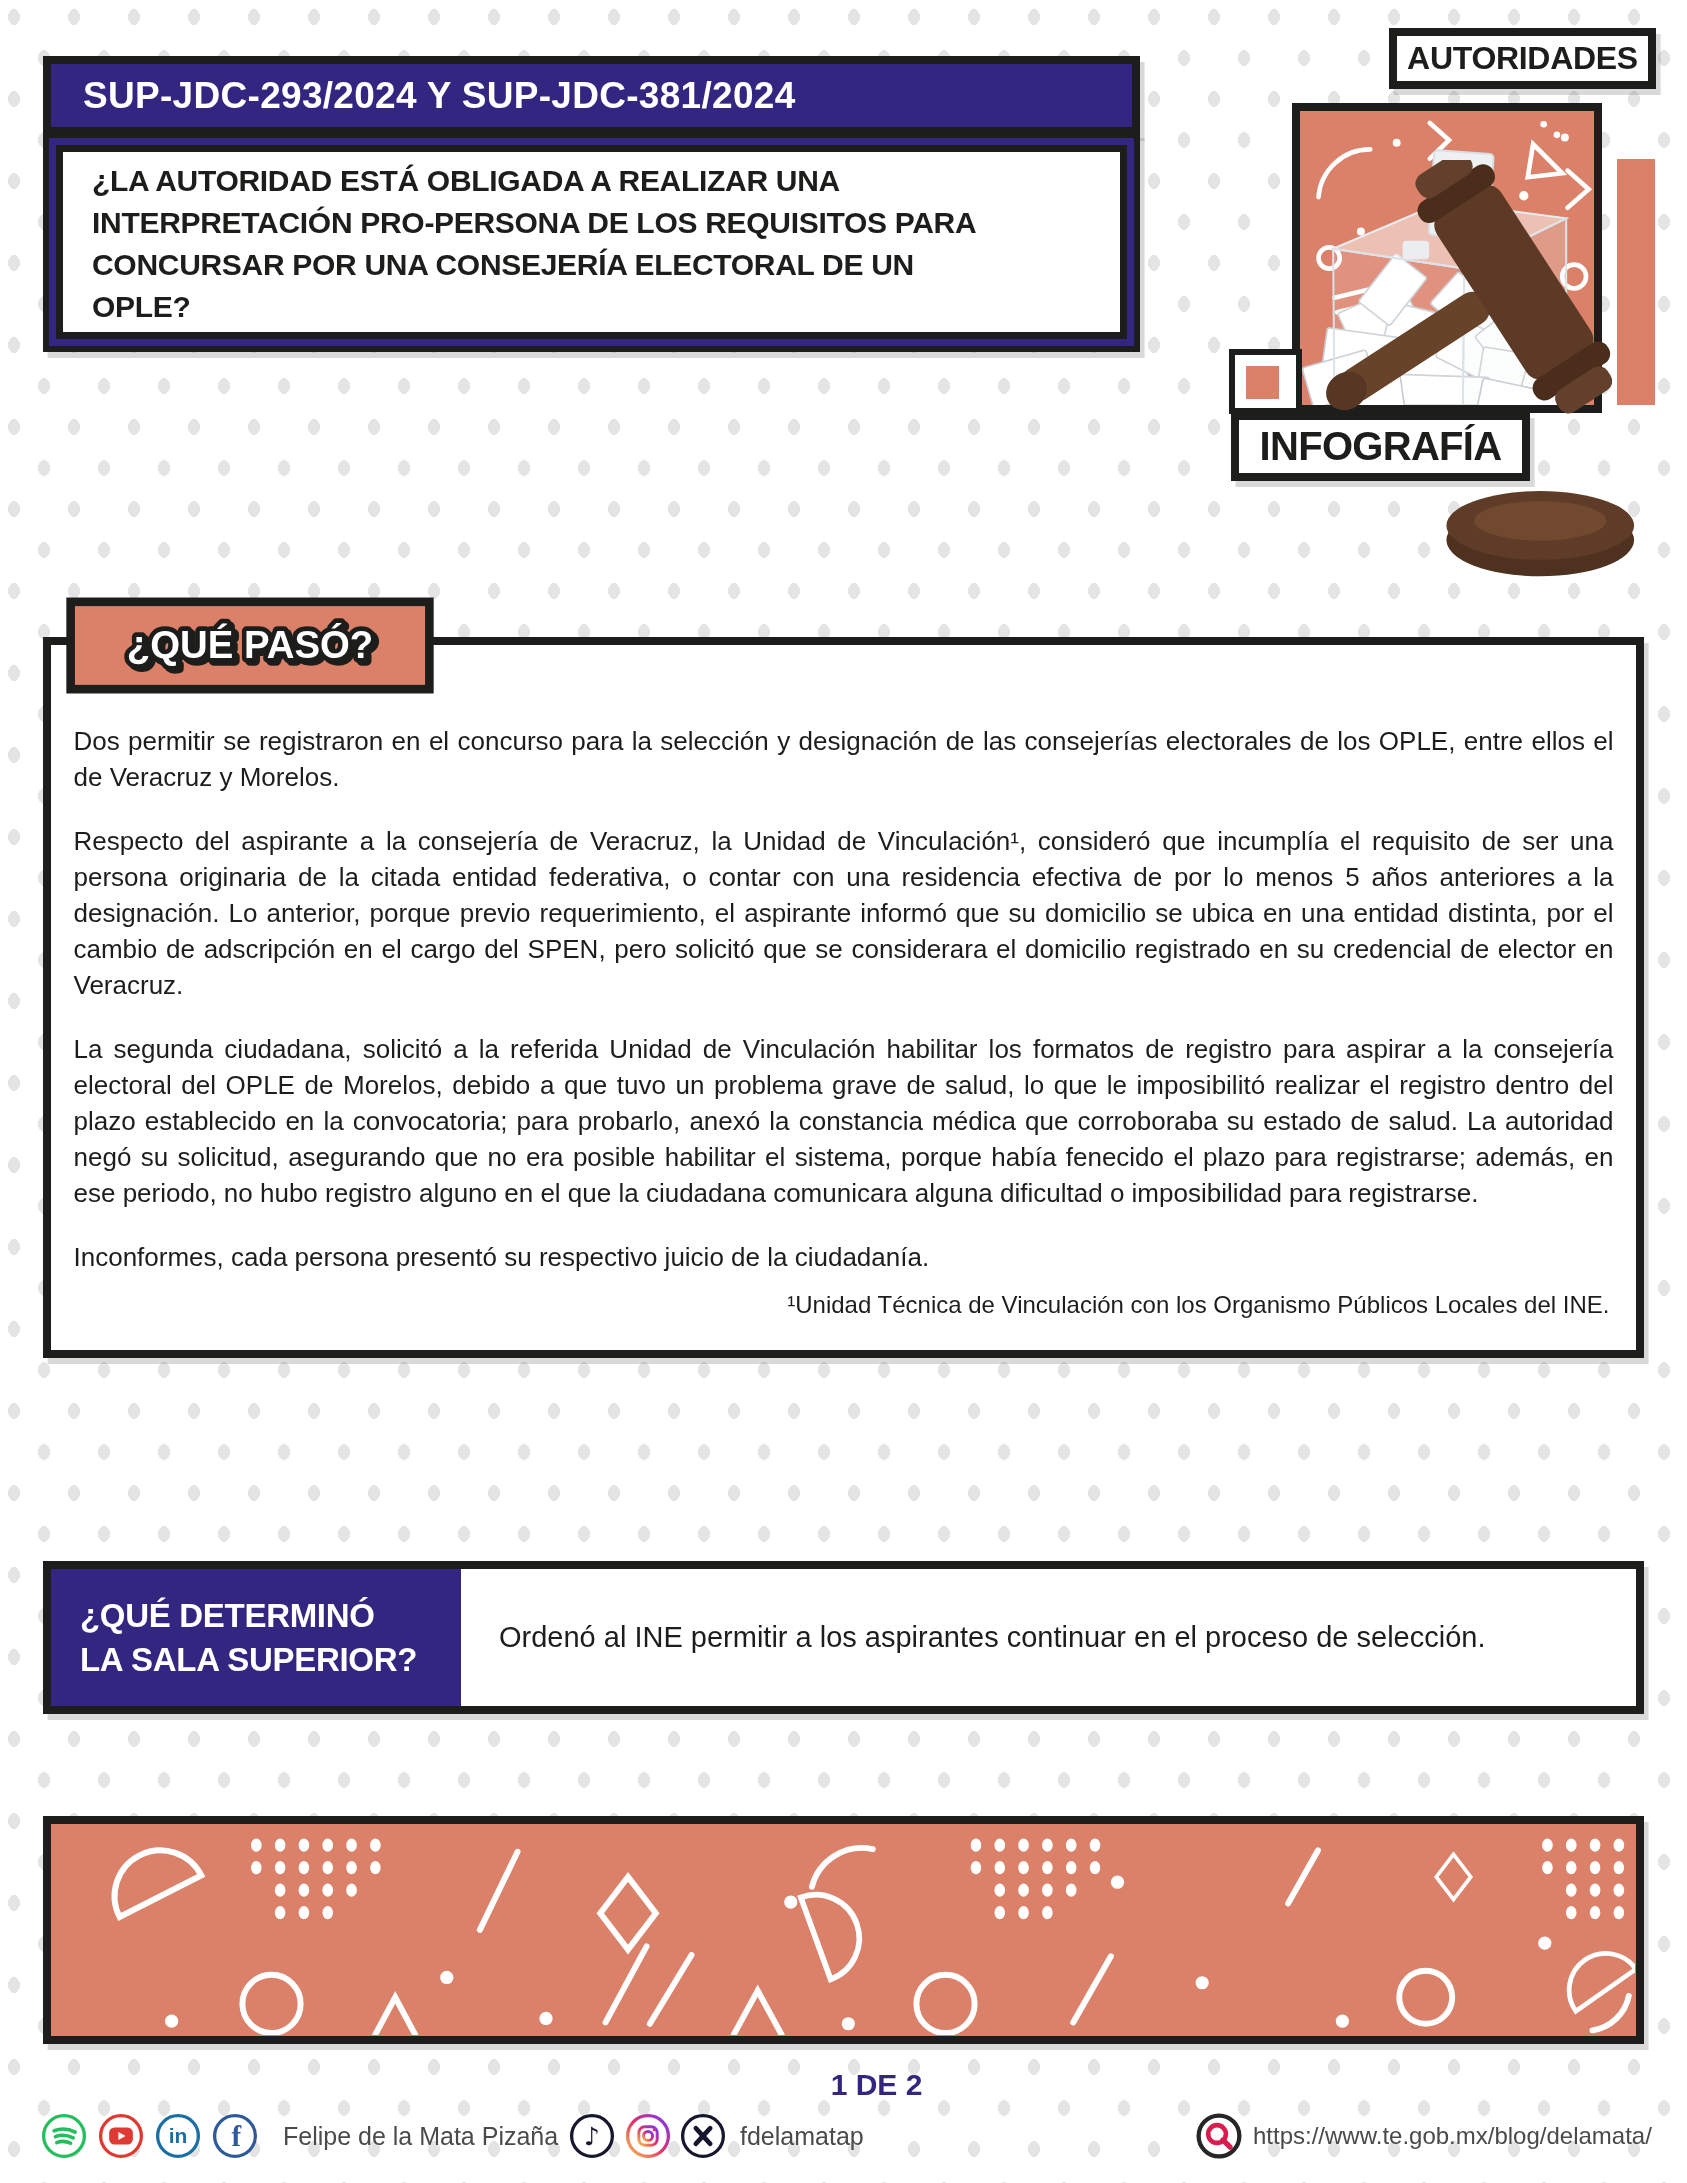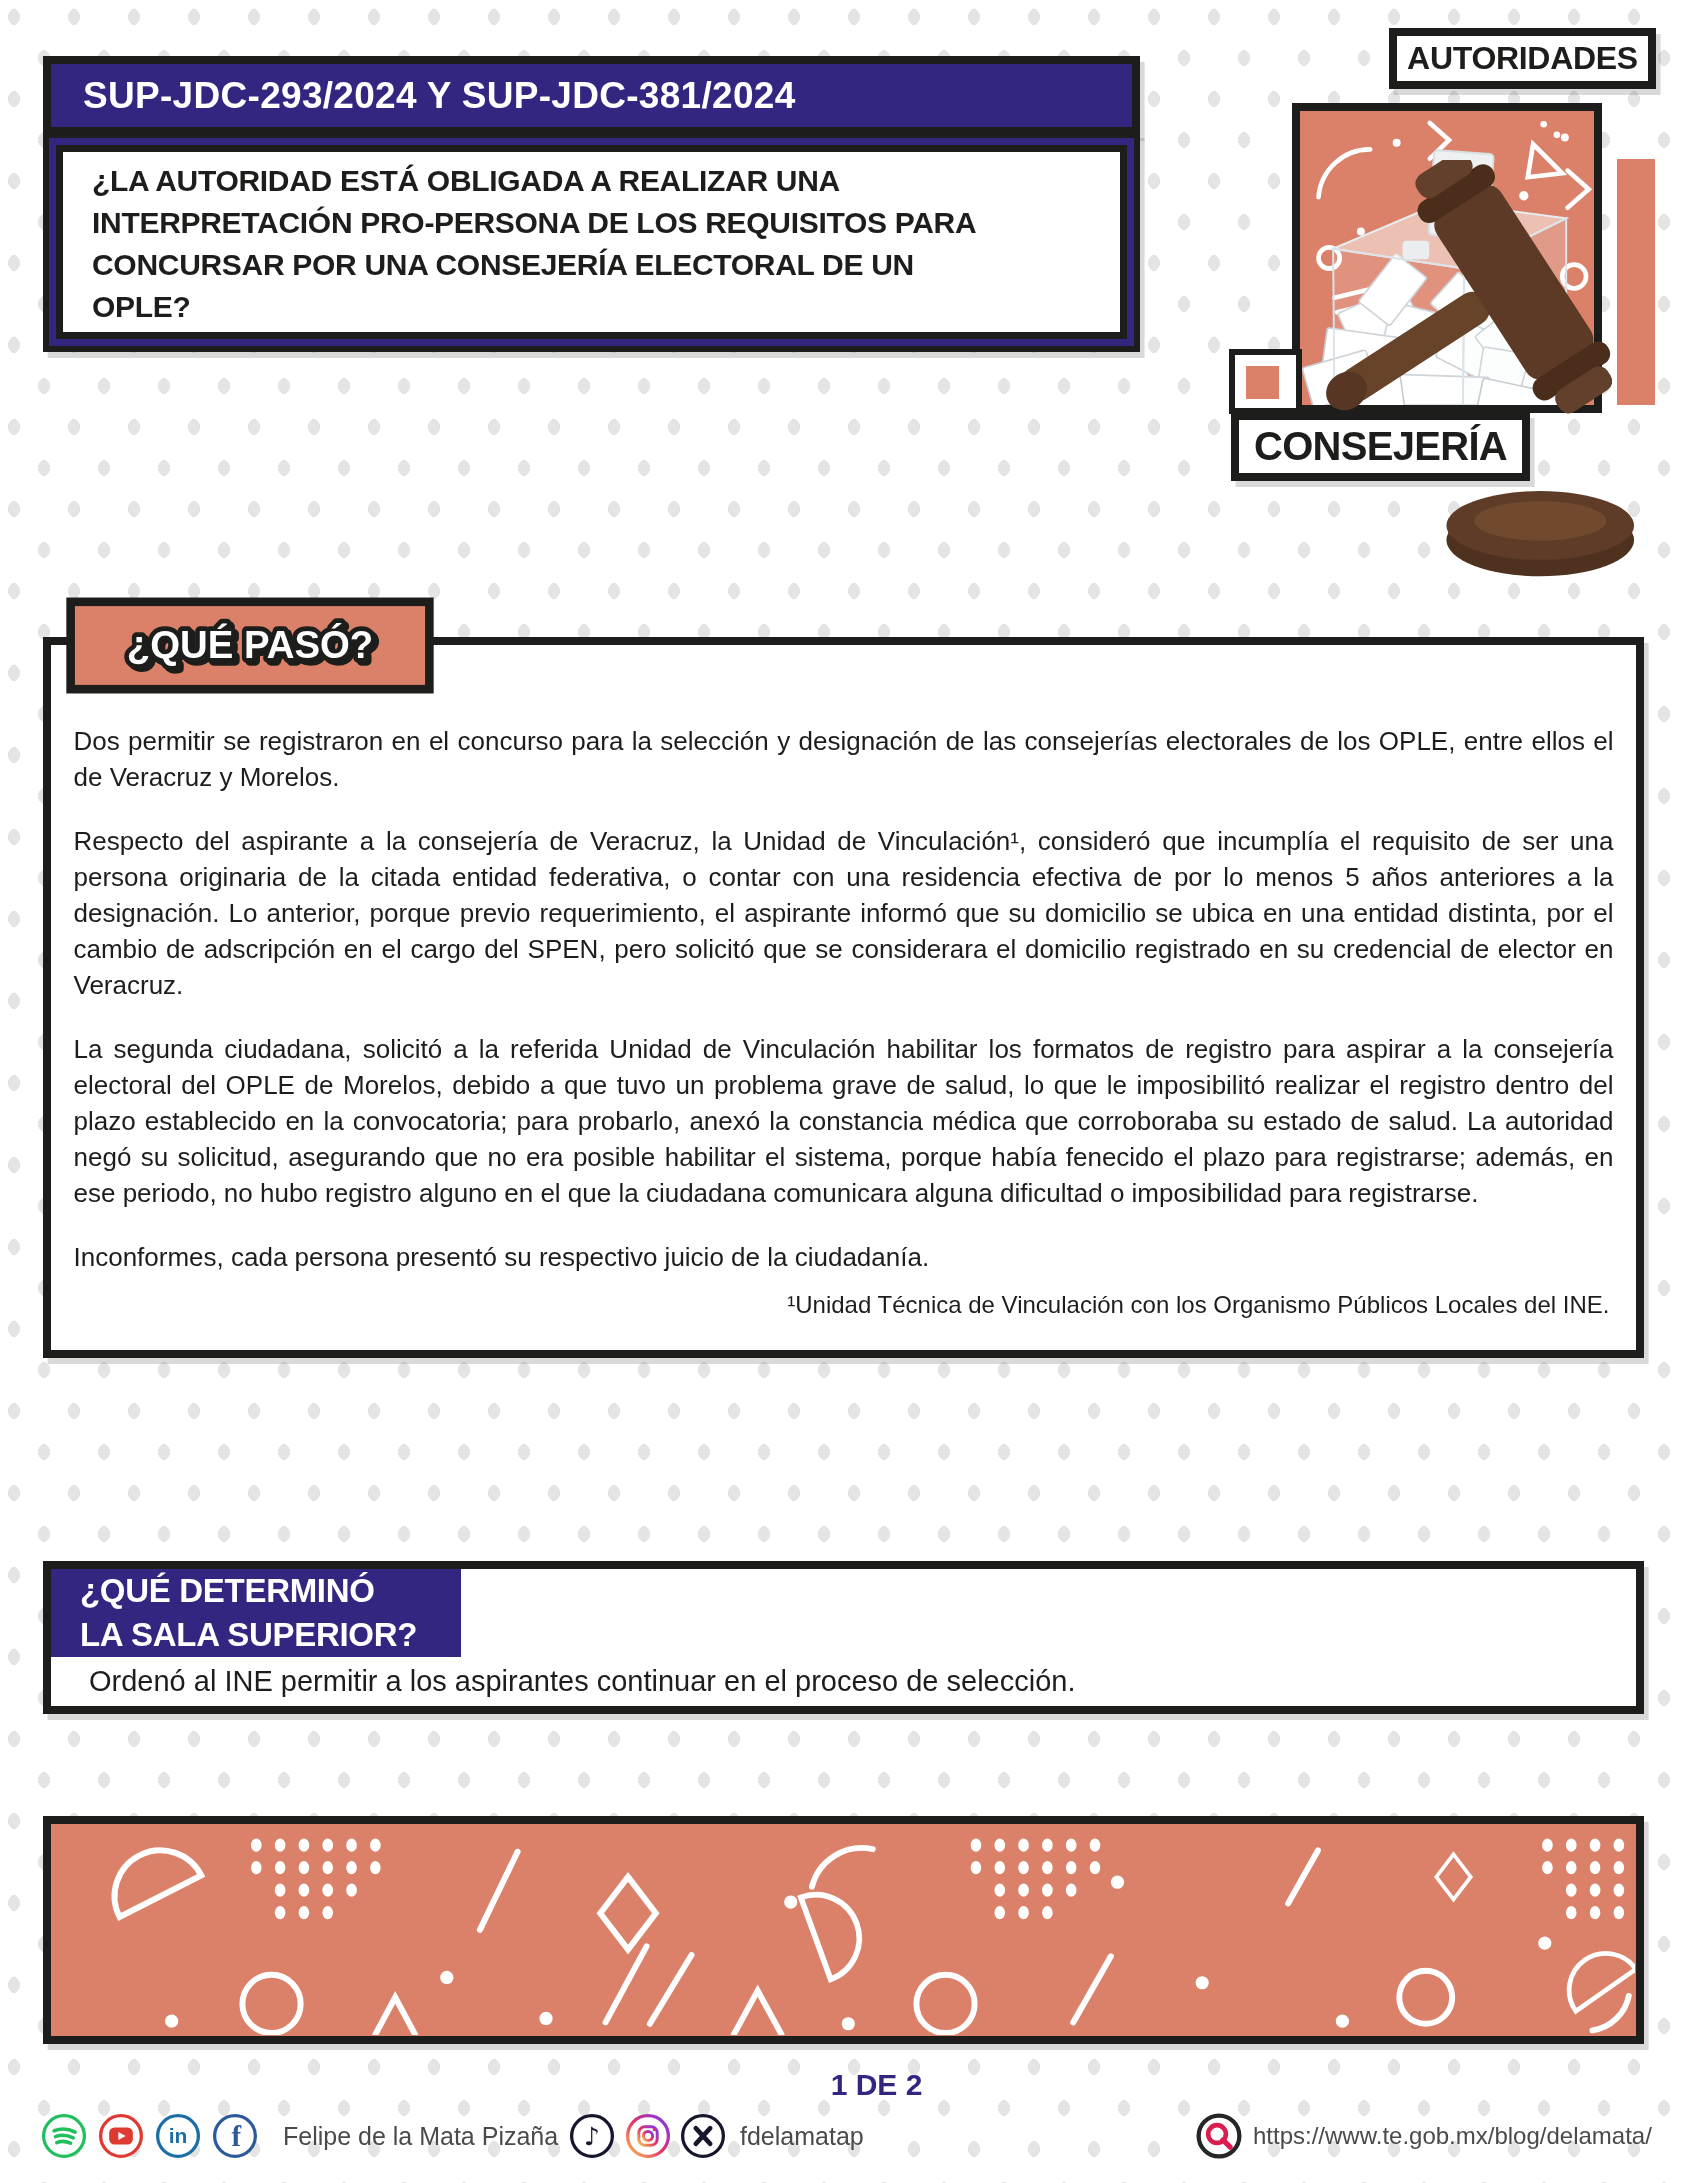--- a/index.html
+++ b/index.html
@@ -61,21 +61,21 @@
     background:#fff;border:8.6px solid #1D1D1B;box-sizing:border-box;
     padding:78px 22.5px 13.2px 22.5px;overflow:hidden;z-index:2;
   }
   .qp-box p{margin:0 0 28px 0;font-size:26px;line-height:36px;text-align:justify;}
   .qp-box p:last-of-type{margin-bottom:16px;}
   .footnote{font-size:24px;text-align:right;margin-right:4px;}
   .qp-head{position:absolute;left:66px;top:597px;width:368px;height:97px;z-index:3;}
   
   .det-box{
     position:absolute;left:43px;top:1561px;width:1601px;height:153px;
-    border:8.6px solid #1D1D1B;box-sizing:border-box;background:#fff;display:flex;z-index:2;flex-direction:column;
+    border:8.6px solid #1D1D1B;box-sizing:border-box;background:#fff;display:flex;z-index:2;
   }
   .det-left{
     width:410px;background:#332680;color:#fff;display:flex;align-items:center;
     padding-left:29px;box-sizing:border-box;font-weight:bold;font-size:33px;line-height:44px;
     white-space:pre-line;letter-spacing:-0.3px;
   }
   .det-right{flex:1;display:flex;align-items:center;padding:0 11px 0 38px;font-size:29px;}
   
   .band{
     position:absolute;left:43px;top:1816px;width:1601px;height:228px;
@@ -194,21 +194,21 @@
       </g>
     </svg>
   </div>
 
   <div class="aut-box shadowed">AUTORIDADES</div>
 
   <div class="mini-box">
     <div class="mini-sq"></div>
   </div>
 
-  <div class="info-box shadowed">CONSEJERÍA</div>
+  <div class="info-box shadowed">INFOGRAFÍA</div>
 
   <svg class="gavel" viewBox="0 0 560 640">
 
     <ellipse cx="350" cy="575" rx="142" ry="55" fill="#4F311F"></ellipse>
     <ellipse cx="350" cy="553" rx="142" ry="52" fill="#5F3C27"></ellipse>
     <ellipse cx="350" cy="546" rx="100" ry="30" fill="#70492F"></ellipse>
 
     <g transform="translate(310,185) rotate(-33)">
       <rect x="-310" y="-26" width="262" height="52" rx="26" fill="#664329"></rect>
       <ellipse cx="-302" cy="0" rx="32" ry="28" fill="#573623"></ellipse>

